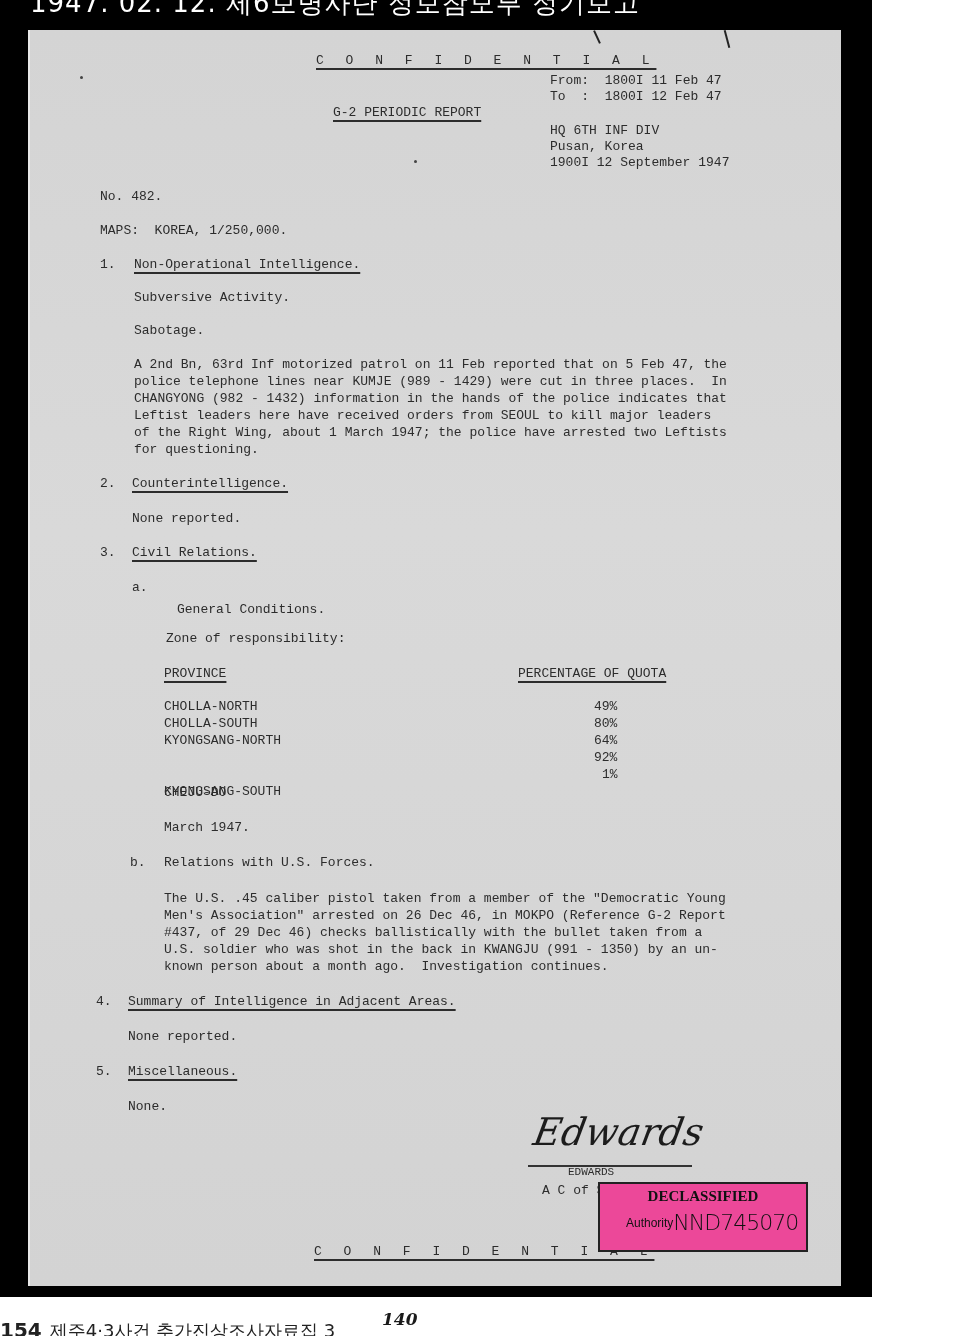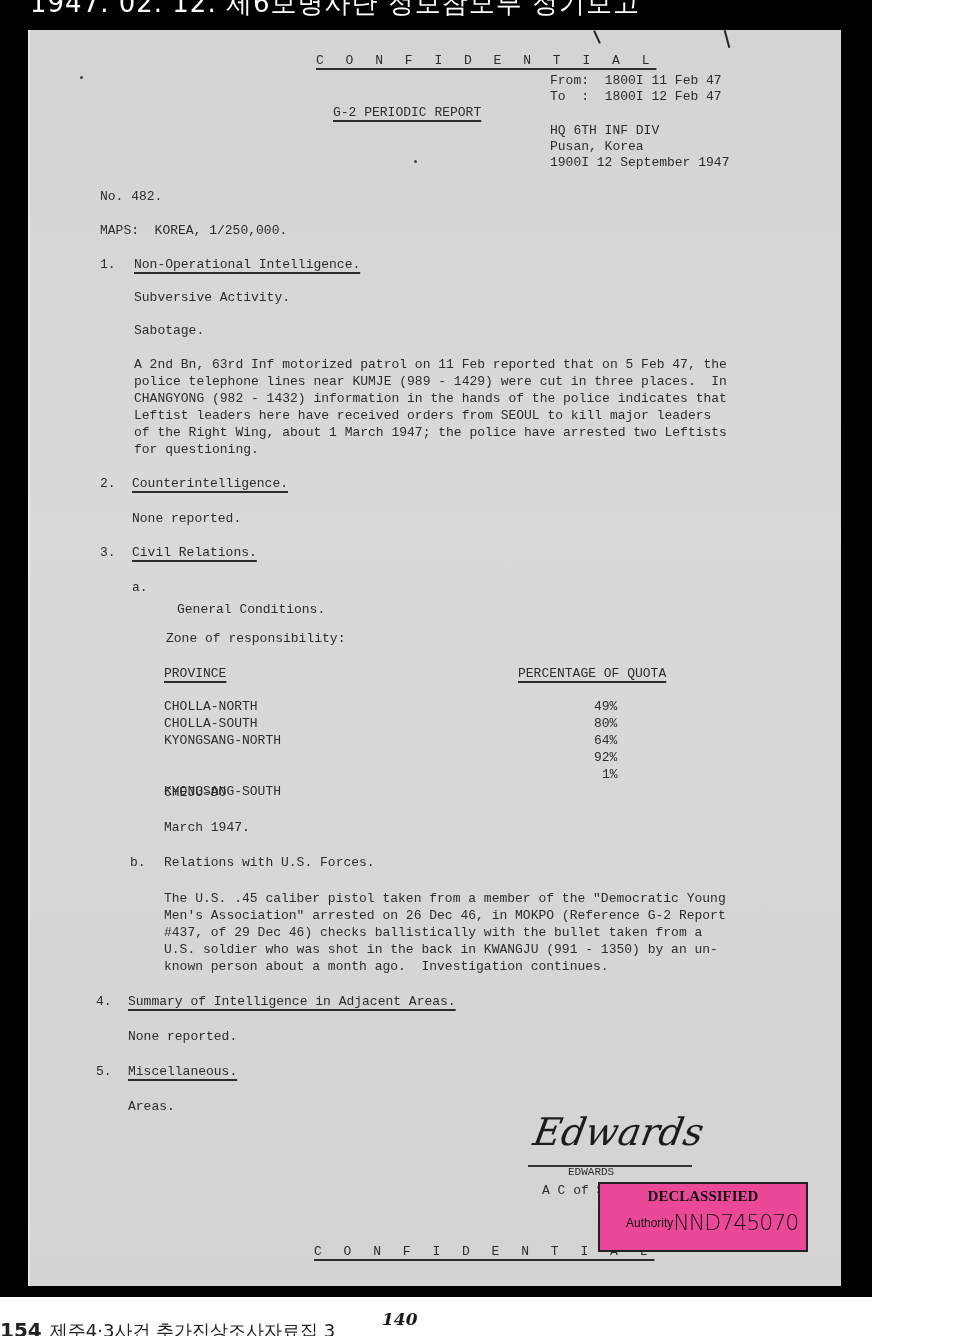--- a/index.html
+++ b/index.html
@@ -114,21 +114,21 @@
     <div class="tx" style="left:136px; top:911px;">U.S. soldier who was shot in the back in KWANGJU (991 - 1350) by an un-</div>
     <div class="tx" style="left:136px; top:928px;">known person about a month ago.  Investigation continues.</div>
   </div>
 
   <div class="tx" style="left:68px; top:963px;">4.</div>
   <div class="tx u" style="left:100px; top:963px;">Summary of Intelligence in Adjacent Areas.</div>
   <div class="tx" style="left:100px; top:998px;">None reported.</div>
 
   <div class="tx" style="left:68px; top:1033px;">5.</div>
   <div class="tx u" style="left:100px; top:1033px;">Miscellaneous.</div>
-  <div class="tx" style="left:100px; top:1068px;">Areas.</div>
+  <div class="tx" style="left:100px; top:1068px;">None.</div>
 
   <div class="sig" style="left:506px; top:1080px;">Edwards</div>
   <div class="sig-line" style="left:500px; top:1135px; width:164px;"></div>
   <div class="tx" style="left:540px; top:1134px; font-size:11px;">EDWARDS</div>
   <div class="tx" style="left:514px; top:1152px;">A C of S, G-2</div>
 
   <div class="tx u spaced" style="left:286px; top:1213px;">C O N F I D E N T I A L</div>
   <div class="pagenum-hand" style="left:354px; top:1234px;margin-top:45px;">140</div>
 </div>
 

